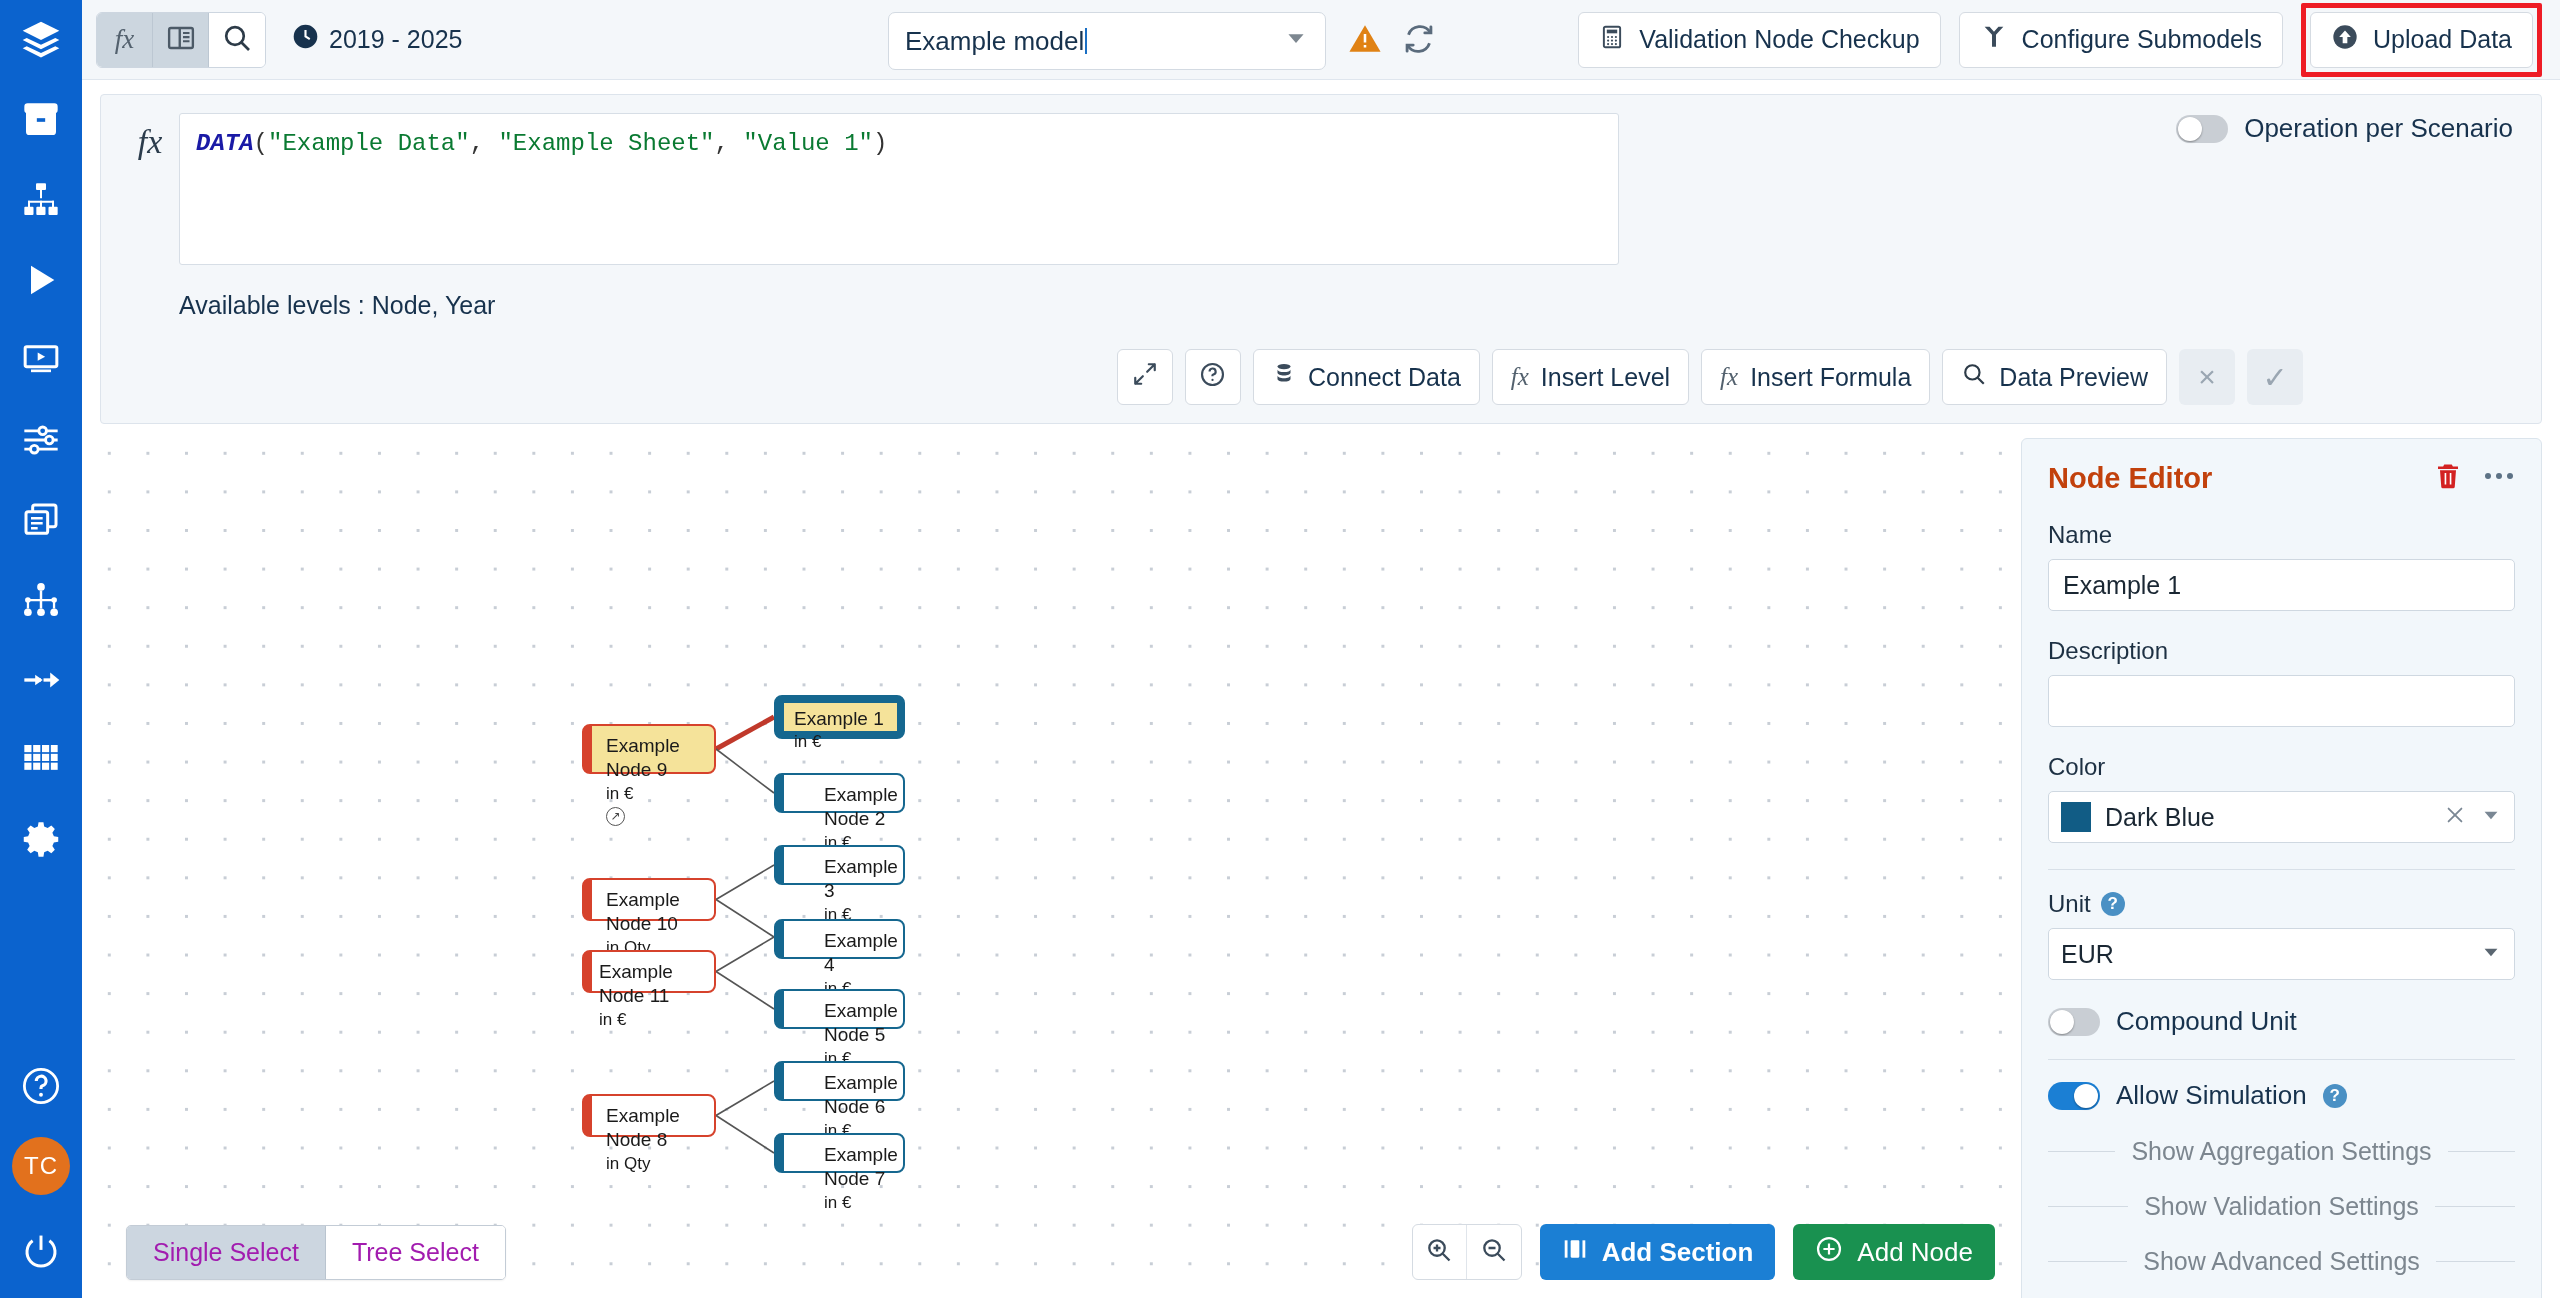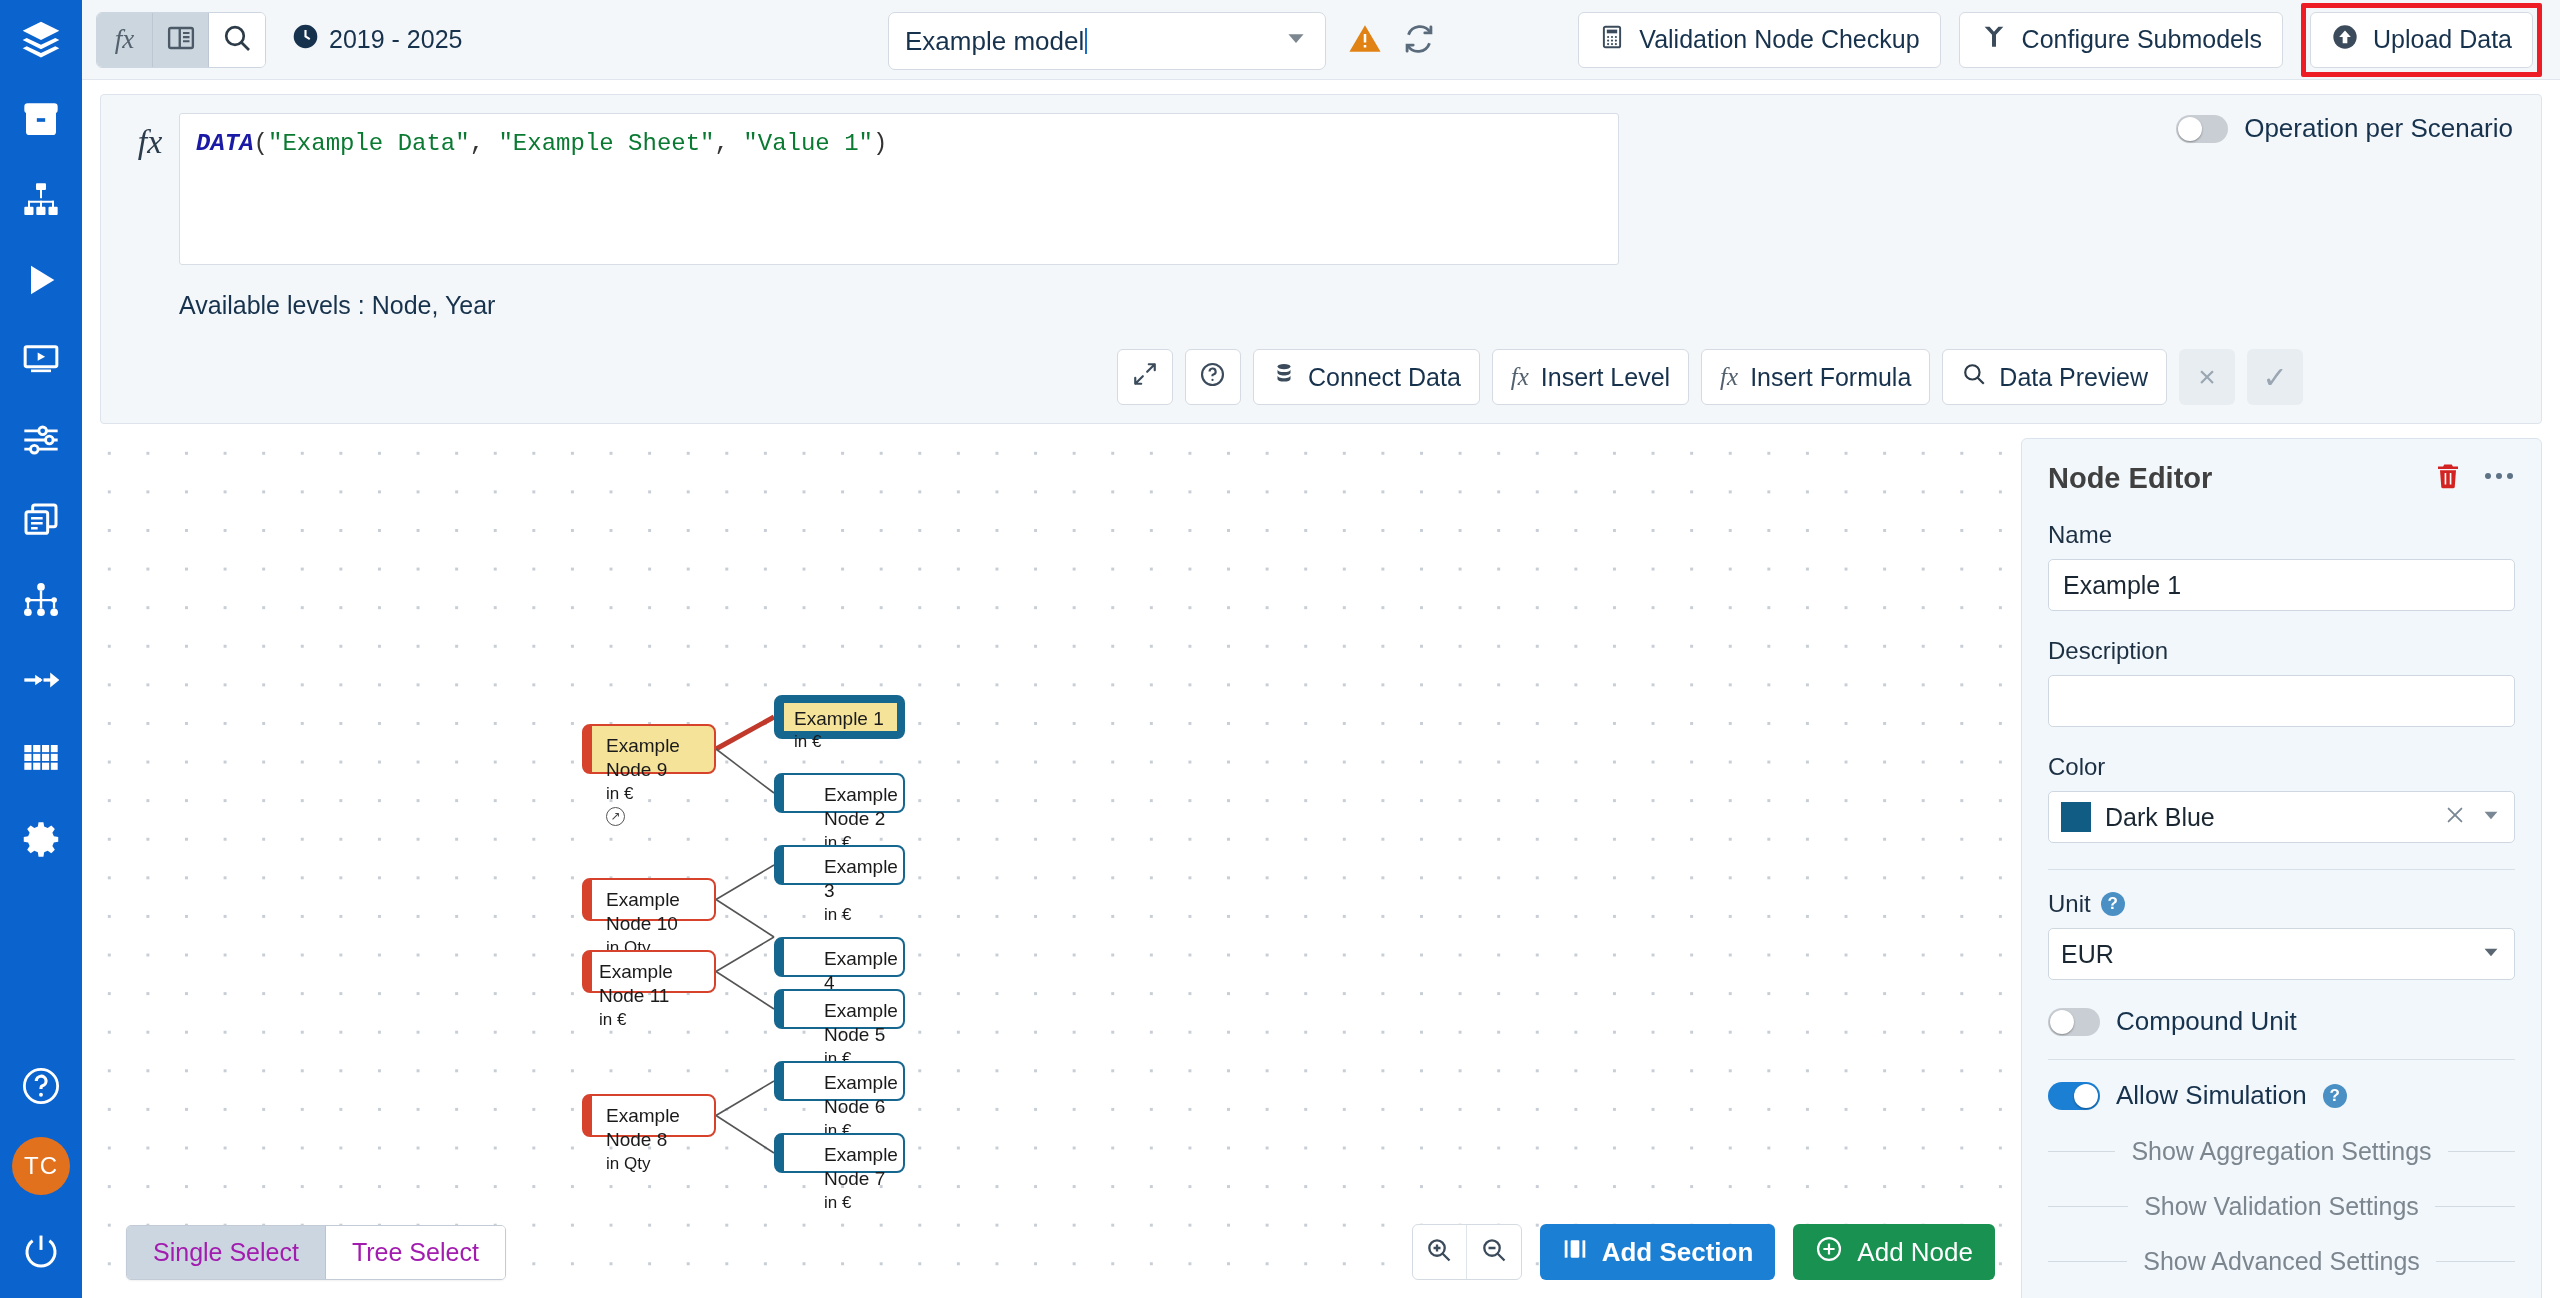--- a/index.html
+++ b/index.html
@@ -196,21 +196,21 @@
   
   .editor {
     flex: 0 0 521px; width: 521px;
     margin: 14px 18px 0 0;
     background: #f2f7fb; border: 1px solid #dbe4ec; border-radius: 6px;
     padding: 22px 26px 26px 26px;
     align-self: flex-start;
     max-height: 920px;
   }
   .editor-head { display:flex; align-items:center; margin-bottom: 26px;}
-  .editor-title { font-size: 29px; font-weight: bold; color:#404040; }
+  .editor-title { font-size: 29px; font-weight: bold; color:#c2410c; }
   .editor-head .acts { margin-left:auto; display:flex; align-items:center; gap: 20px;}
   .ed-label { font-size: 24px; color:#1d3043; margin-bottom: 10px; display:flex; align-items:center; gap:10px;}
   .ed-input {
     width: 100%; height: 52px; background:#fff; border:1px solid #cfd8e1; border-radius:5px;
     padding: 0 14px; font-size: 25px; color:#1a2733; line-height: 50px;
     margin-bottom: 26px; cursor: text;
   }
   .ed-select {
     width: 100%; height: 52px; background:#fff; border:1px solid #cfd8e1; border-radius:5px;
     display:flex; align-items:center; padding: 0 12px; gap: 14px;
@@ -574,21 +574,21 @@
               <div class="n-unit">in €</div>
             </div>
             <div class="node blue" style="left: 692px; top: 421px; width: 131px; height: 40px;">
               <div class="n-title">Example 3</div>
               <div class="n-unit">in €</div>
             </div>
             <div class="node red" style="left: 500px; top: 454px; width: 134px; height: 43px;">
               <div class="n-title">Example Node 10</div>
               <div class="n-unit">in Qty</div>
             </div>
-            <div class="node blue" style="left: 692px; top: 513px; width: 131px; height: 40px;">
+            <div class="node blue" style="left: 692px; top: 495px; width: 131px; height: 40px;">
               <div class="n-title">Example 4</div>
               <div class="n-unit">in €</div>
             </div>
             <div class="node red" style="left: 500px; top: 526px; width: 134px; height: 43px; padding-left: 7px;">
               <div class="n-title">Example Node 11</div>
               <div class="n-unit">in €</div>
             </div>
             <div class="node blue" style="left: 692px; top: 565px; width: 131px; height: 40px;">
               <div class="n-title">Example Node 5</div>
               <div class="n-unit">in €</div>

